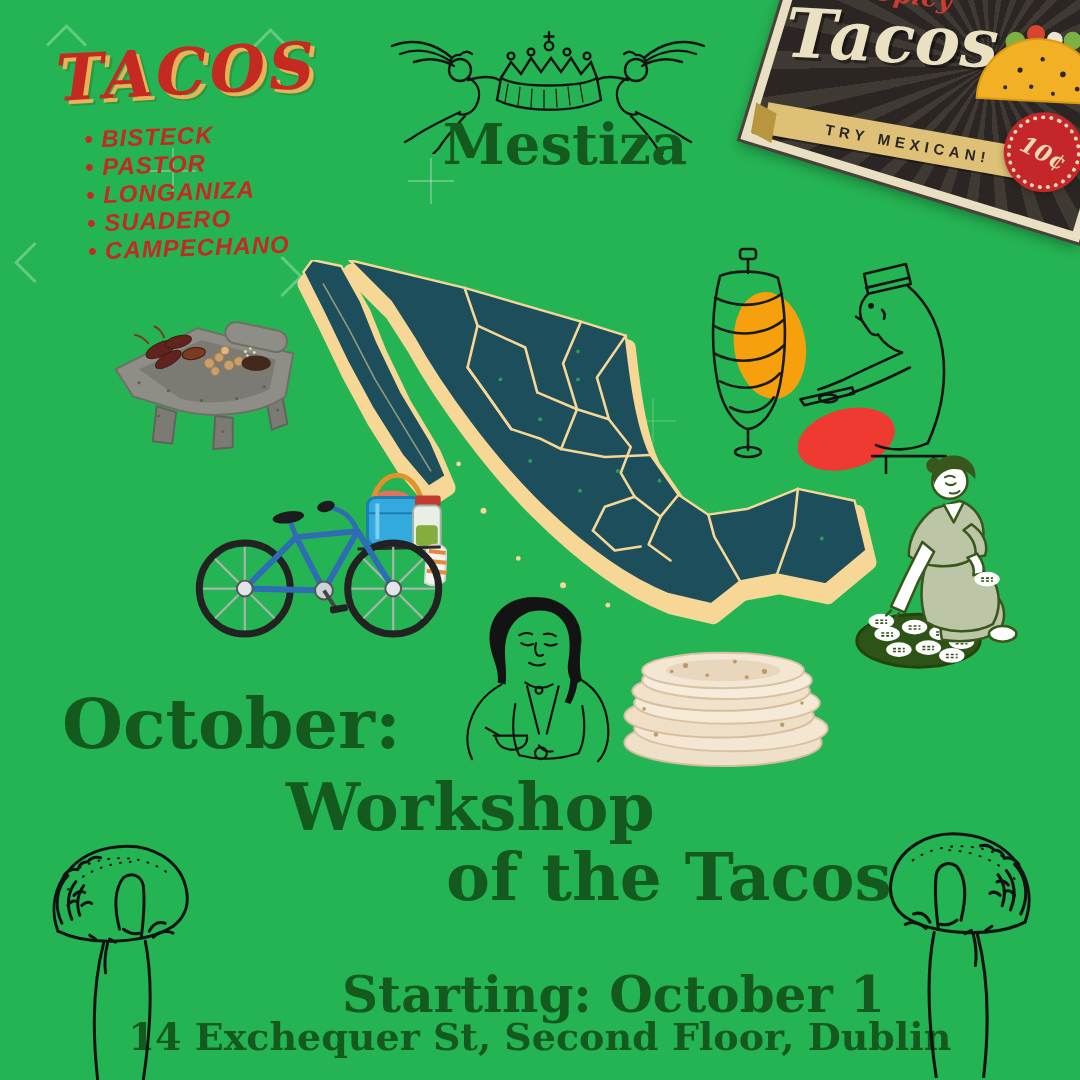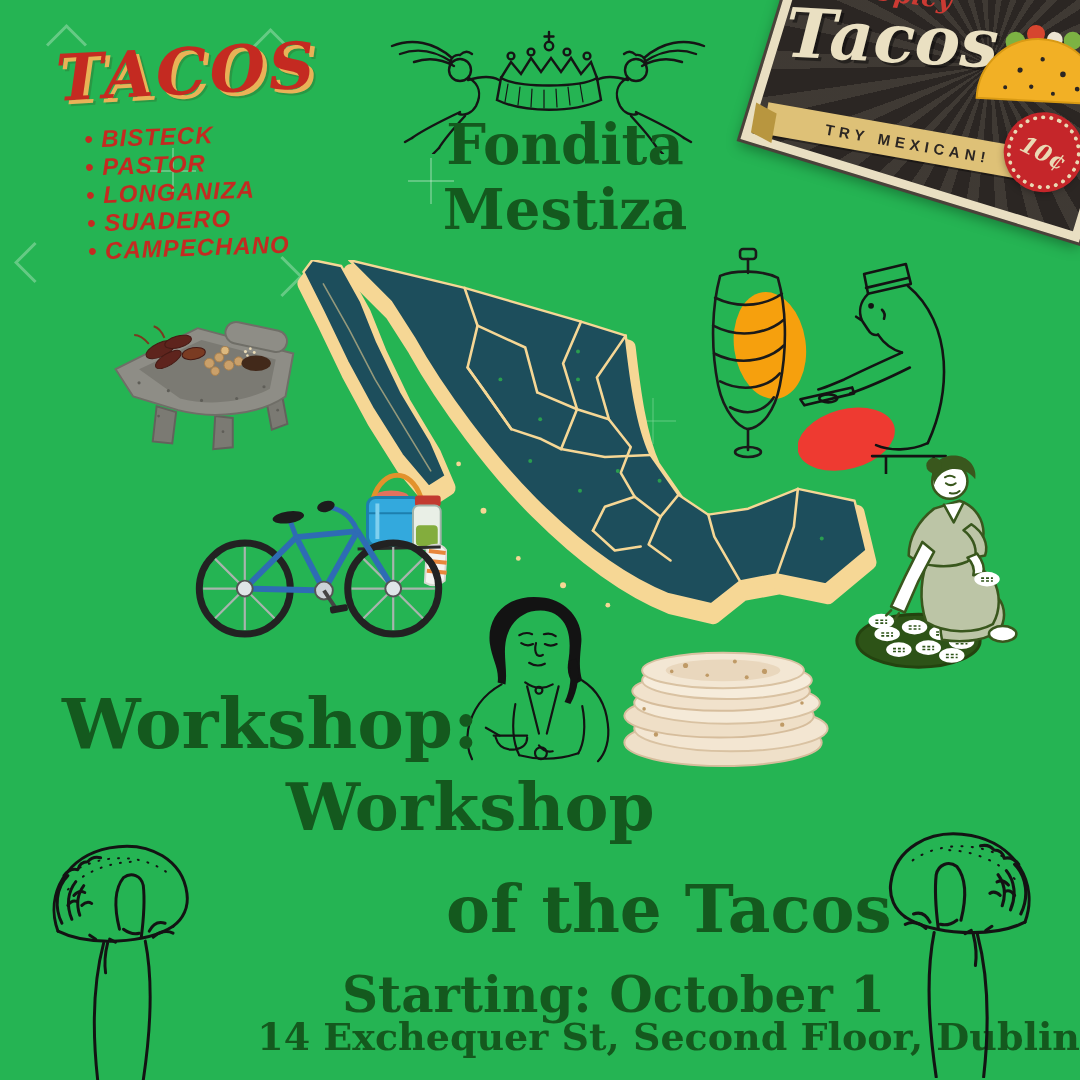--- a/index.html
+++ b/index.html
@@ -48,23 +48,23 @@
   .ribbon-text{font-family:"Liberation Sans",sans-serif;font-weight:bold;font-size:15px;
         letter-spacing:5px;color:#2b2623;}
   .badge{right:14px;bottom:30px;width:66px;height:66px;border-radius:50%;background:#c5262a;
         border:4px dotted #ead9b4;box-shadow:0 0 0 3px #c5262a,0 3px 8px rgba(0,0,0,.45);
         display:flex;align-items:center;justify-content:center;transform:rotate(10deg);z-index:4;
         font-style:italic;font-weight:bold;font-size:23px;color:#ead9b4;}
 
   
   .workshop1{left:62px;top:682px;font-weight:bold;font-size:70px;}
   .workshop2{left:286px;top:768px;font-weight:bold;font-size:66px;}
-  .workshop3{left:446px;top:838px;font-weight:bold;font-size:66px;margin-top:32px;}
+  .workshop3{left:446px;top:838px;font-weight:bold;font-size:66px;}
   .starting{left:342px;top:922px;font-weight:bold;font-size:50px;margin-top:43px;}
-  .address{left:0;right:0;top:1014px;text-align:right;font-weight:bold;font-size:38px;}
+  .address{left:0;right:0;top:1014px;text-align:center;font-weight:bold;font-size:38px;}
 
   .green-text{color:var(--dgreen);}
   .z1{z-index:1}.z2{z-index:2}.z3{z-index:3}.z4{z-index:4}.z5{z-index:5}
 </style>
 </head>
 <body style="background: rgb(37, 180, 83);">
 
 <div class="poster">
 
   <div class="abs wm-chev" style="left:52px;top:30px"></div>
@@ -113,21 +113,20 @@
         <path d="M101,62 C111,68 114,78 108,90 C104,97 97,100 91,98"></path>
         <path d="M100,64 C114,60 124,60 131,64"></path>
         <path d="M92,96 C76,104 58,112 44,122 M97,100 C86,112 77,122 71,132"></path>
         <path d="M44,122 l-7,4 M71,132 l-6,6"></path>
         <path d="M84,42 C66,26 44,22 24,30 M84,46 C66,34 48,32 32,38 M86,50 C72,42 58,42 46,46"></path>
       </g>
     </g>
   </svg>
 
   <div class="abs brand green-text z5">
-    <div>Fondita</div>
     <div>Mestiza</div>
   </div>
 
   <div class="abs sign">
 
     <div class="abs sign-spicy" style="color:#cc3a33">Spicy</div>
     <div class="abs sign-tacos" style="color:#eae0c2">Tacos</div>
     <svg class="abs sign-taco-art" width="150" height="110" viewBox="0 0 150 110">
       <circle cx="46" cy="34" r="10" fill="#7cb243"></circle>
       <circle cx="66" cy="25" r="9" fill="#d6452f"></circle>
@@ -383,21 +382,21 @@
       <circle cx="92" cy="50" r="1.8"></circle>
         <circle cx="132" cy="52" r="2"></circle>
         <circle cx="56" cy="46" r="1.8"></circle>
       <circle cx="40" cy="110" r="2.2"></circle>
         <circle cx="168" cy="100" r="2.2"></circle>
         <circle cx="188" cy="78" r="1.8"></circle>
       <circle cx="28" cy="84" r="1.8"></circle>
     </g>
   </svg>
 
-  <div class="abs workshop1 green-text z5">Workshop:</div>
+  <div class="abs workshop1 green-text z5">October:</div>
   <div class="abs workshop2 green-text z5">Workshop</div>
   <div class="abs workshop3 green-text z5">of the Tacos</div>
   <div class="abs starting green-text z5">Starting: October 1</div>
   <div class="abs address green-text z5">14 Exchequer St, Second Floor, Dublin</div>
 
   <svg class="abs z5" style="left:22px;top:832px" width="193" height="248" viewBox="0 0 190 250">
     <defs>
       <g id="handtaco" stroke="#131313" stroke-width="3" fill="none" stroke-linecap="round" stroke-linejoin="round">
         <path d="M34,100 C20,62 44,24 86,16 C128,8 160,30 164,62 C166,76 160,88 150,95"></path>
         <path d="M34,100 C66,116 124,112 150,95"></path>

